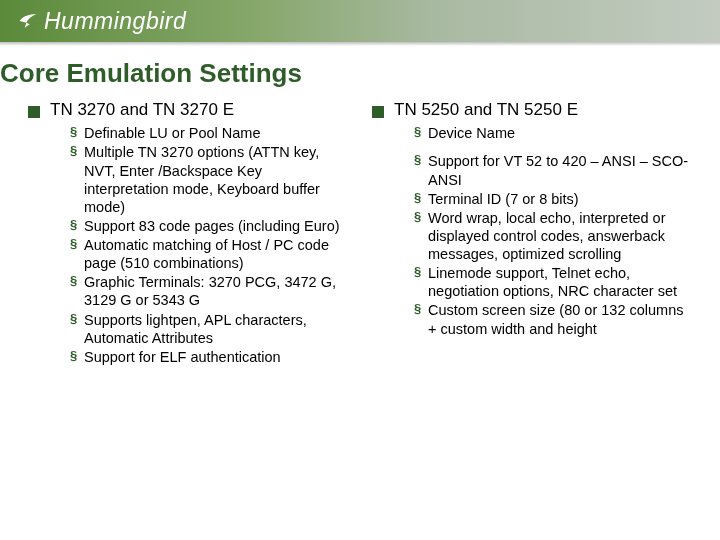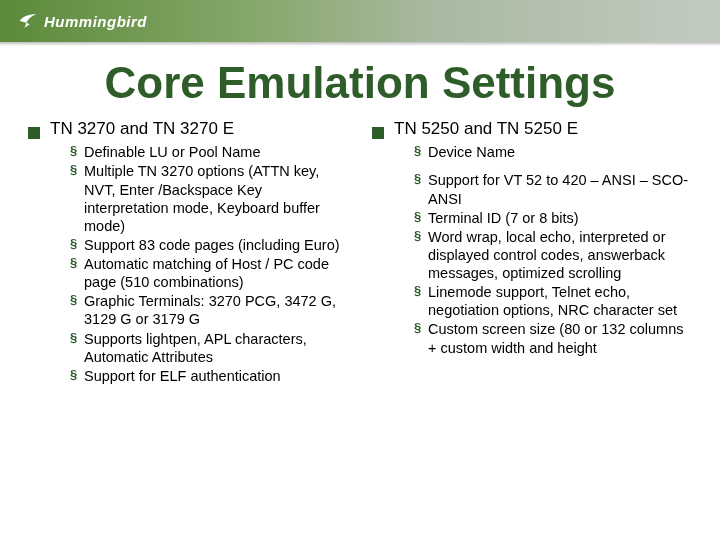--- a/index.html
+++ b/index.html
@@ -29,46 +29,46 @@
   }
   .logo-wrap {
     display: flex;
     align-items: center;
     gap: 6px;
     margin-left: 18px;
     color: #fff;
   }
   .logo-text {
     font-style: italic;
-    font-weight: bold;
-    font-size: 15px;
+    font-weight: normal;
+    font-size: 23px;
     color: #fff;
     letter-spacing: 0.5px;
   }
   .title {
-    text-align: center;
-    font-size: 44px;
+    text-align: left;
+    font-size: 26px;
     font-weight: bold;
     color: #2f5d2a;
     margin: 16px 0 10px 0;
   }
   .content {
     display: flex;
     padding: 0 28px 0 28px;
     gap: 24px;
   }
   .col {
     flex: 1;
     font-size: 14.5px;
     line-height: 1.25;
     color: #000;
   }
   .top-item {
     display: flex;
-    align-items: flex-end;
+    align-items: center;
     gap: 10px;
     margin-bottom: 4px;
   }
   .square-bullet {
     width: 12px;
     height: 12px;
     background: #2f5d2a;
     flex: 0 0 auto;
     margin-top: 4px;
   }
@@ -115,21 +115,21 @@
   <div class="col">
     <div class="top-item">
       <div class="square-bullet"></div>
       <div class="top-label">TN 3270 and TN 3270 E</div>
     </div>
     <ul class="sub">
       <li>Definable LU or Pool Name</li>
       <li>Multiple TN 3270 options (ATTN key, NVT, Enter /Backspace Key interpretation mode, Keyboard buffer mode)</li>
       <li>Support 83 code pages (including Euro)</li>
       <li>Automatic matching of Host / PC code page (510 combinations)</li>
-      <li>Graphic Terminals: 3270 PCG, 3472 G, 3129 G or 3179 G</li>
+      <li>Graphic Terminals: 3270 PCG, 3472 G, 3129 G or 5343 G</li>
       <li>Supports lightpen, APL characters, Automatic Attributes</li>
       <li>Support for ELF authentication</li>
     </ul>
   </div>
 
   <div class="col">
     <div class="top-item">
       <div class="square-bullet"></div>
       <div class="top-label">TN 5250 and TN 5250 E</div>
     </div>

